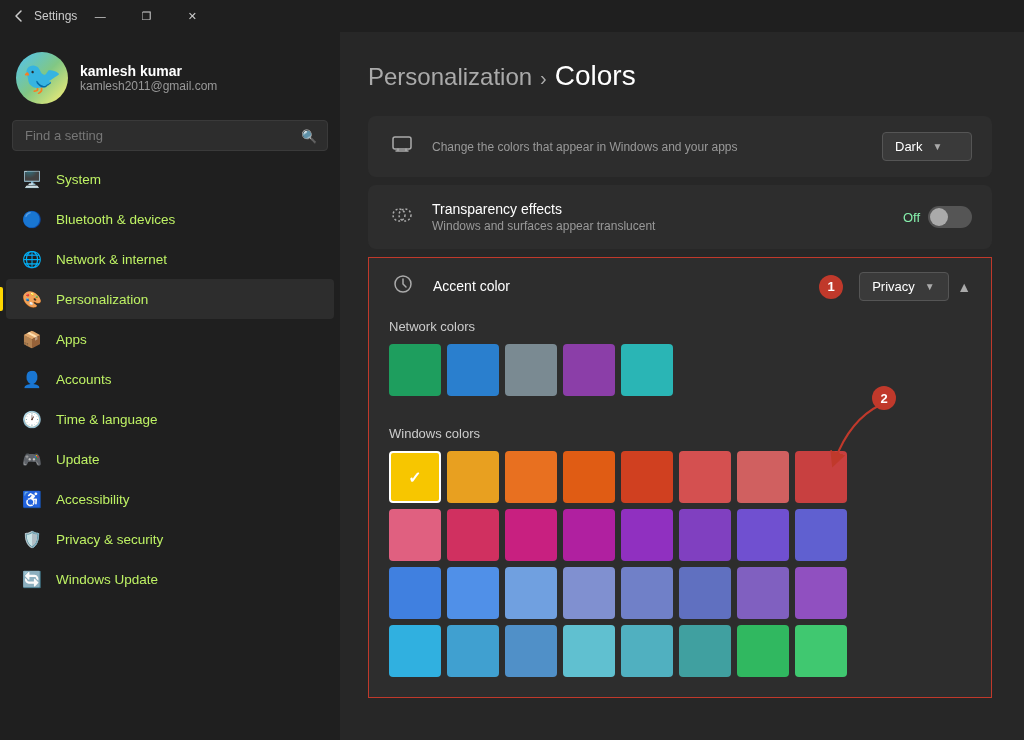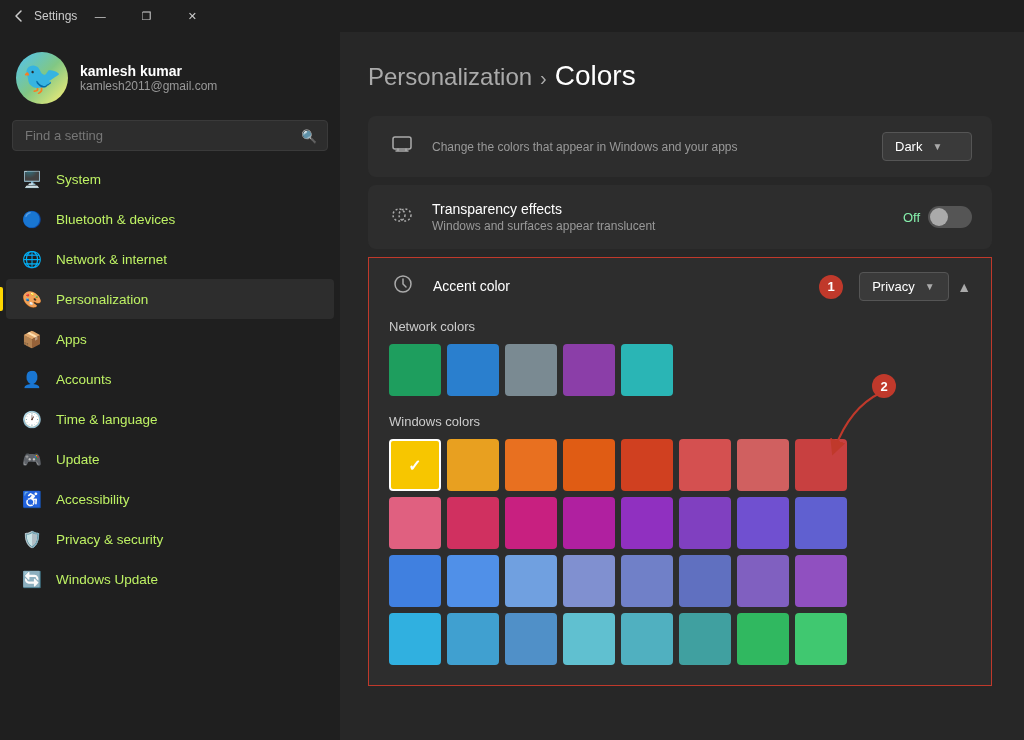--- a/index.html
+++ b/index.html
@@ -503,21 +503,21 @@
 
         <div class="section-label">Network colors</div>
         <div class="color-grid" id="recent-colors">
             <div class="color-swatch" title="#1e9e5e" style="background: rgb(30, 158, 94);"></div>
             <div class="color-swatch" title="#2a7fce" style="background: rgb(42, 127, 206);"></div>
             <div class="color-swatch" title="#7a8a92" style="background: rgb(122, 138, 146);"></div>
             <div class="color-swatch" title="#8b3ea8" style="background: rgb(139, 62, 168);"></div>
             <div class="color-swatch" title="#2ab5b5" style="background: rgb(42, 181, 181);"></div>
           </div>
 
-        <div class="section-label" style="margin-top:18px; position:relative;">Windows colors</div>
+        <div class="section-label" style="margin-top:30px; position:relative;">Windows colors</div>
 
         <div class="arrow-container" style="position:relative;">
 
           <div style="position:absolute; top:-65px; right:75px; z-index:10;">
             <div class="step-badge" style="position:absolute; top:0; right:0;">2</div>
             <svg width="80" height="70" style="position:absolute; top:14px; right:-4px;">
               <path d="M60 5 Q30 20 15 60" stroke="#c0392b" stroke-width="2" fill="none" marker-end="url(#ah)"></path>
               <defs>
                 <marker id="ah" markerWidth="8" markerHeight="8" refX="4" refY="4" orient="auto">
                   <path d="M0 0 L8 4 L0 8 Z" fill="#c0392b"></path>

